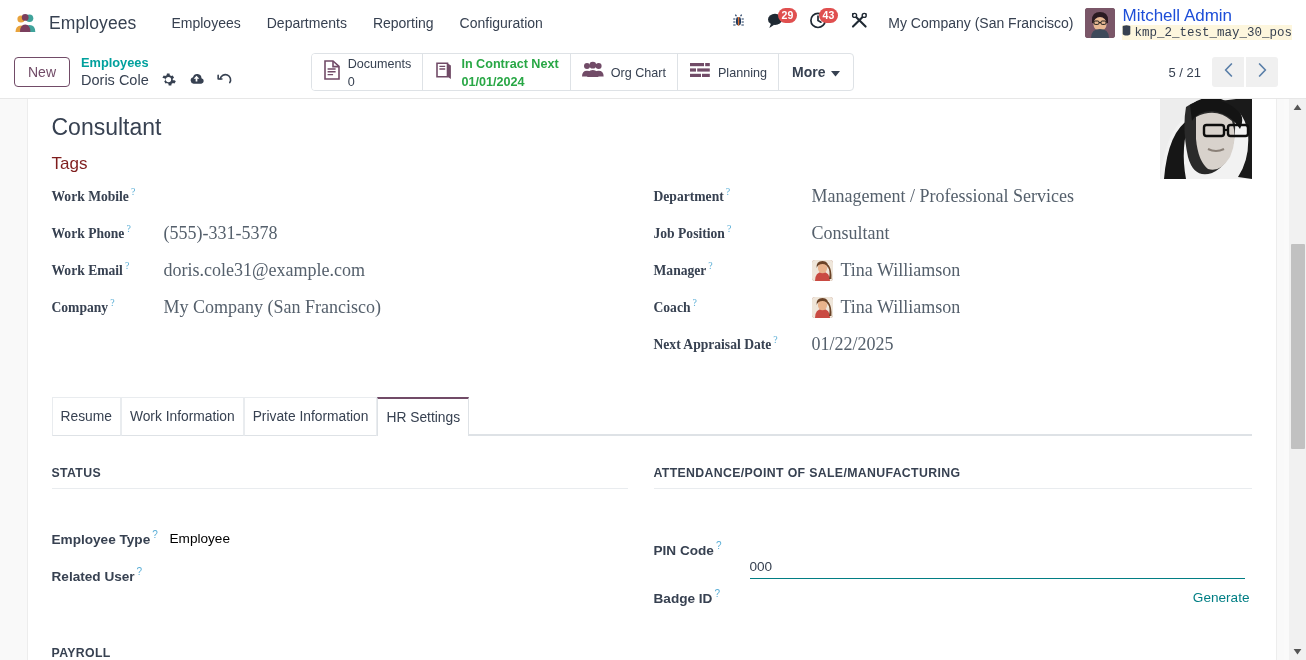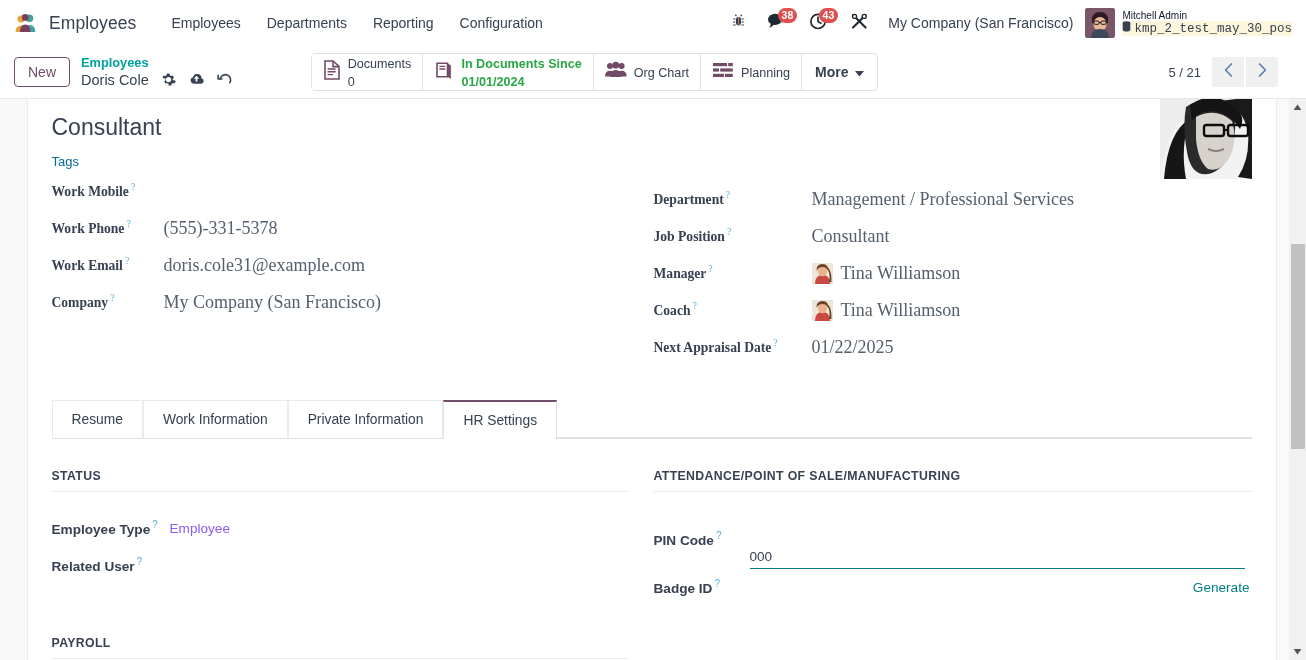--- a/index.html
+++ b/index.html
@@ -56,21 +56,21 @@
   }
   .user-menu {
     display: flex; align-items: center; gap: 7px; cursor: pointer;
     padding-right: 4px;
   }
   .user-avatar {
     width: 30px; height: 30px; border-radius: 3px; overflow: hidden;
     background: #6b4b5e; flex: none; position: relative;
   }
   .user-txt { line-height: 1.15; }
-  .user-name { font-size: 10px; color: #0f172a; white-space: nowrap; }
+  .user-name { font-size: 17px; color: #1d4ed8; white-space: nowrap; }
   .user-db {
     font-size: 12.5px; color: #374151; background: #fdf6dd;
     font-family: "Liberation Mono", monospace;
     white-space: nowrap; display: flex; align-items: center; gap: 3px;
   }
 
   
   .control-panel {
     height: 53px; background: #ffffff;
     border-bottom: 1px solid #e7e7e7;
@@ -134,80 +134,80 @@
     padding: 0 24px; position: relative;
     flex: none;
   }
 
   .title-row { display: flex; align-items: flex-start; padding-top: 14px; }
   .title-left { flex: 1; min-width: 0; }
   h1.rec-title {
     font-size: 23px; font-weight: 400; color: #374151;
     margin: 0 0 12px 0; line-height: 1.25;
   }
-  .tags-label { font-size: 13px; color: #0369a1; margin-bottom: 12px; }
+  .tags-label { font-size: 17px; color: #7f1d1d; margin-bottom: 12px; }
 
   .photo {
     width: 92px; height: 92px; flex: none; margin-top: -26px;
     overflow: hidden; background: #d8d8d8; position: relative;
   }
 
   
   .cols { display: flex; gap: 0; }
   .col { width: 50%; padding-right: 10px; }
-  .col-right { padding-left: 2px; margin-top: 8px; }
+  .col-right { padding-left: 2px; }
 
   .frow { display: flex; align-items: flex-start; min-height: 37px; font-family: Liberation Serif, serif; }
   .flabel {
     font-size: 13.6px; font-weight: bold; color: #374151;
     width: 112px; flex: none; white-space: nowrap;
   }
   .col-right .flabel { width: 158px; }
   .qm { color: #5aaed6; font-size: 10px; vertical-align: super; margin-left: 2px;
         cursor: pointer; font-weight: normal; }
   .fval { font-size: 18px; color: #55606c; }
   .fval-with-av { display: flex; align-items: center; gap: 8px; }
   .mini-av {
     width: 21px; height: 21px; border-radius: 3px; overflow: hidden;
     flex: none; background: #b98878; position: relative;
   }
 
   
   .notebook { margin-top: 26px; }
   .tabs { display: flex; border-bottom: 1px solid #dee2e6; }
   .tab {
-    font-size: 13.8px; color: #374151; padding: 11px 19px;
+    font-size: 13.8px; color: #374151; padding: 11px 8px;
     cursor: pointer; border: 1px solid transparent;
     border-bottom: none; margin-bottom: -1px; background: transparent;
     white-space: nowrap;
   }
   .tab + .tab { }
   .tab.inactive { border-color: #e9ecef; border-bottom: 1px solid #dee2e6; }
   .tab.active {
     border-color: #dee2e6; border-top: 2px solid #714b67;
     background: #fff; border-bottom-color: #fff;
     font-weight: 400;
   }
   .tabs-filler { flex: 1; border-bottom: 1px solid #dee2e6; }
 
   .tab-pane { padding: 30px 0 0 0; display: flex; }
   .pane-col { width: 50%; padding-right: 24px; }
   .pane-col.right { padding-right: 0; padding-left: 2px; }
 
   .sect-title {
     font-size: 12.3px; font-weight: bold; color: #374151;
     letter-spacing: .35px; padding-bottom: 8px;
-    border-bottom: 1px solid #e9ecef; margin-bottom: 18px;
+    border-bottom: 1px solid #e9ecef; margin-bottom: 31px;
   }
   .srow { display: flex; align-items: center; min-height: 37px; }
   .slabel {
     font-size: 13.6px; font-weight: bold; color: #374151;
     width: 118px; flex: none; white-space: nowrap;
   }
-  .sval { font-size: 13.6px; color: #8b5cf6; }
+  .sval { font-size: 13.6px; color: #000000; }
   .spacer-block { height: 52px; }
 
   .input-focus {
     border: none; border-bottom: 1px solid #017e84;
     outline: none; font-size: 13.6px; color: #374151;
     background: transparent; padding: 2px 0 4px 0;
     width: 495px; font-family: "Liberation Sans", sans-serif; margin-top: 37px;
   }
   .pin-wrap { display: flex; align-items: center; }
   .generate-link {
@@ -273,21 +273,21 @@
       </span>
     </div>
 
     <div class="sys-icon">
       <span>
         <svg width="21" height="18" viewBox="0 0 21 18">
           <ellipse cx="9" cy="7.4" rx="7" ry="5.6" fill="#1f2933"></ellipse>
           <path d="M5 11.5 L3.3 16 L8.6 12.6 Z" fill="#1f2933"></path>
         </svg>
       </span>
-      <span class="badge">38</span>
+      <span class="badge">29</span>
     </div>
 
     <div class="sys-icon">
       <span>
         <svg width="19" height="19" viewBox="0 0 19 19">
           <circle cx="9" cy="9.4" r="7.1" fill="none" stroke="#1f2933" stroke-width="1.7"></circle>
           <path d="M9 5.2V9.6L12 11.2" fill="none" stroke="#1f2933" stroke-width="1.7" stroke-linecap="round"></path>
         </svg>
       </span>
       <span class="badge">43</span>
@@ -381,21 +381,21 @@
 
     <div class="stat-btn stat-green">
       <span>
         <svg width="20" height="20" viewBox="0 0 20 20">
           <path d="M3 3.2h10.5v13.6H3z" fill="none" stroke="#714b67" stroke-width="1.6"></path>
           <path d="M13.5 3.2l3.4 2.2v13.6l-3.4-2.2z" fill="#714b67"></path>
           <path d="M5.4 6.4h5.8M5.4 9h5.8" stroke="#714b67" stroke-width="1.3"></path>
         </svg>
       </span>
       <span class="stat-txt">
-        <span class="stat-l1">In Documents Since</span><br>
+        <span class="stat-l1">In Contract Next</span><br>
         <span class="stat-l2">01/01/2024</span>
       </span>
     </div>
 
     <div class="stat-btn">
       <span>
         <svg width="22" height="18" viewBox="0 0 22 18">
           <circle cx="5" cy="5" r="3" fill="#714b67"></circle>
           <circle cx="16.6" cy="5" r="3" fill="#714b67"></circle>
           <circle cx="10.8" cy="4.2" r="3.4" fill="#714b67"></circle>

